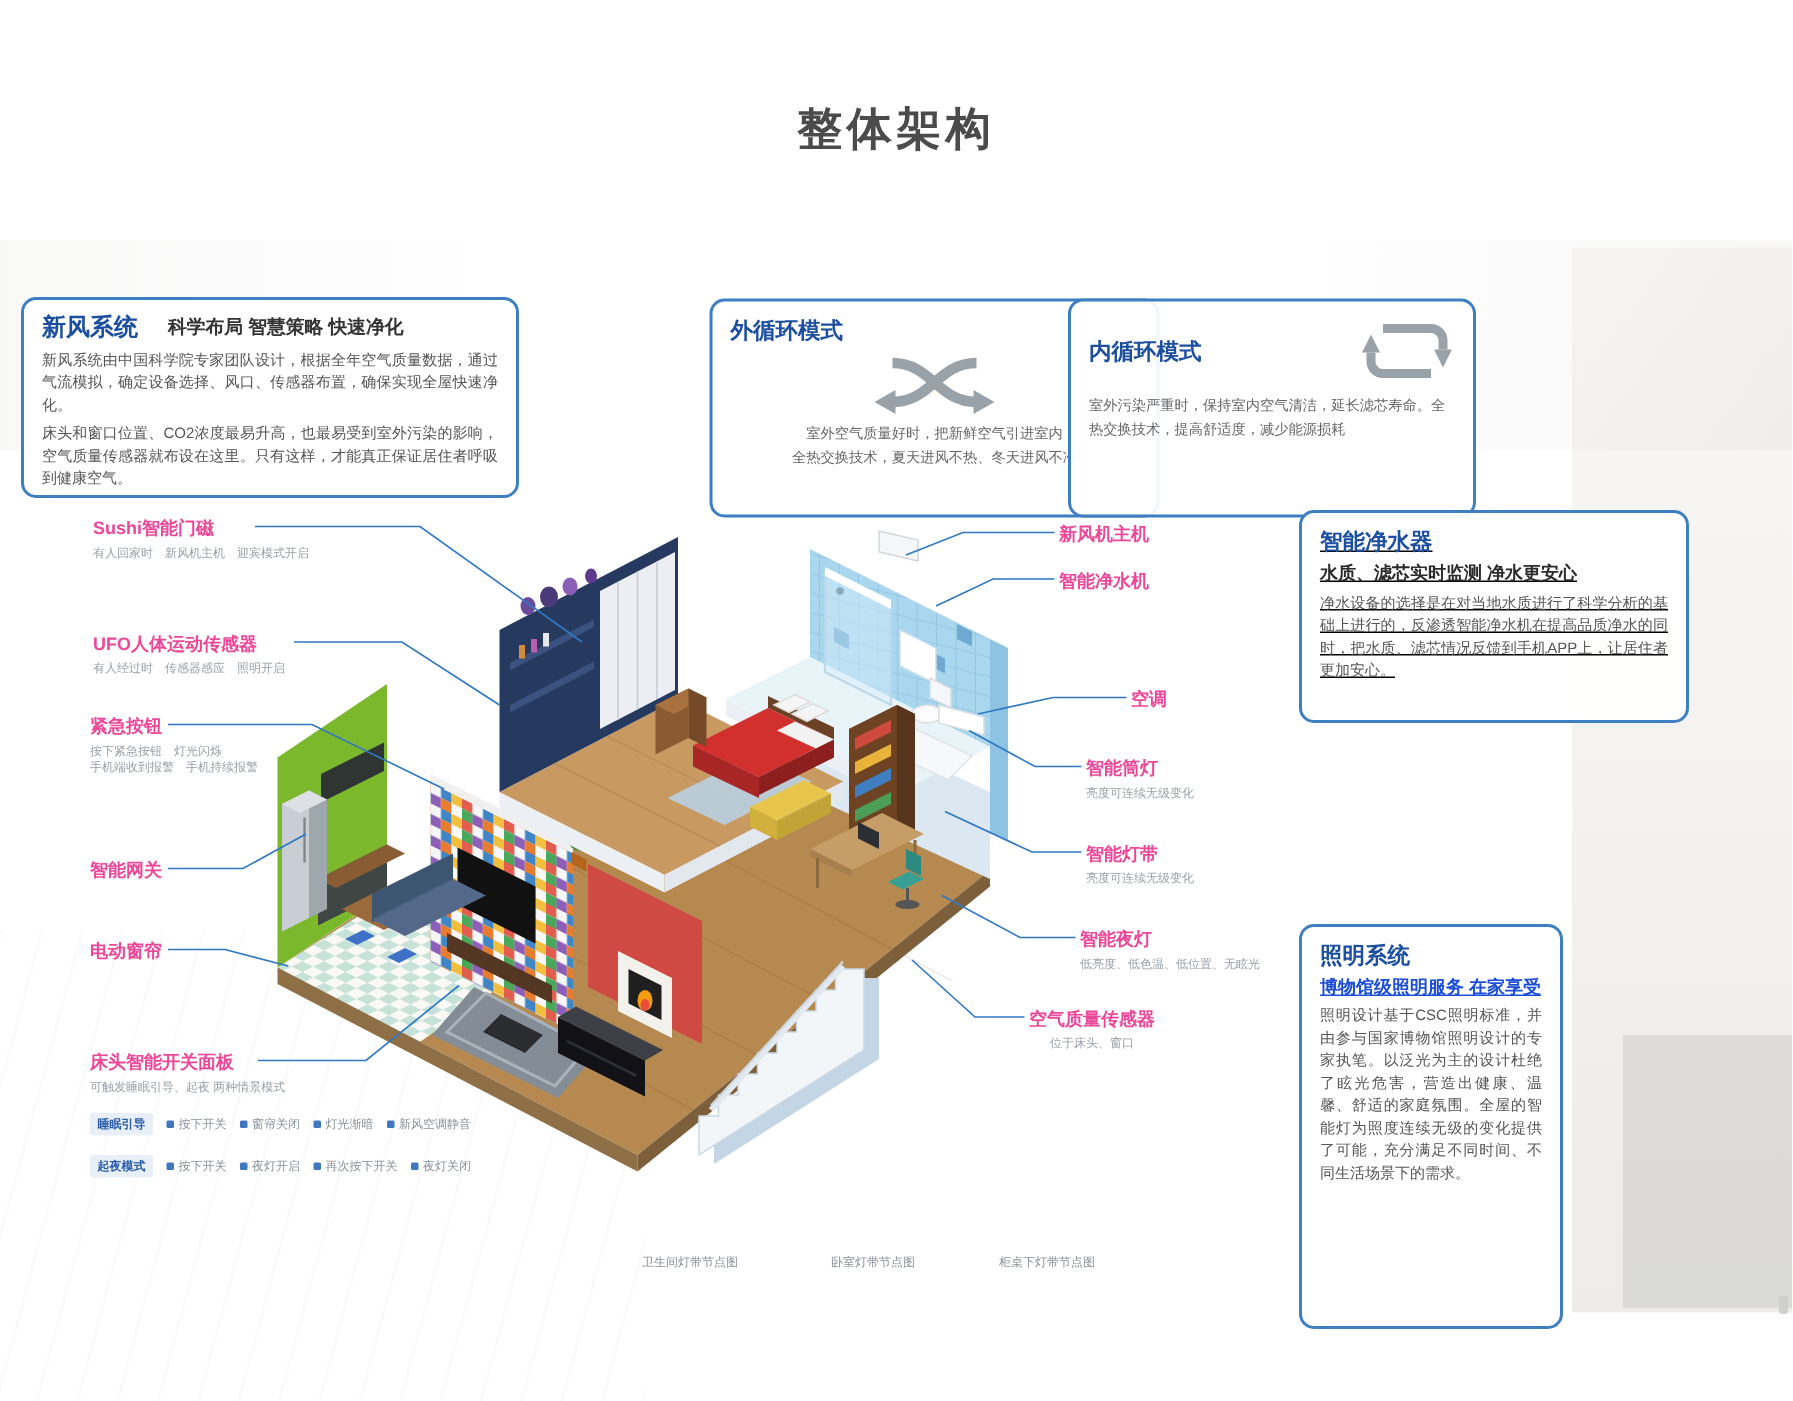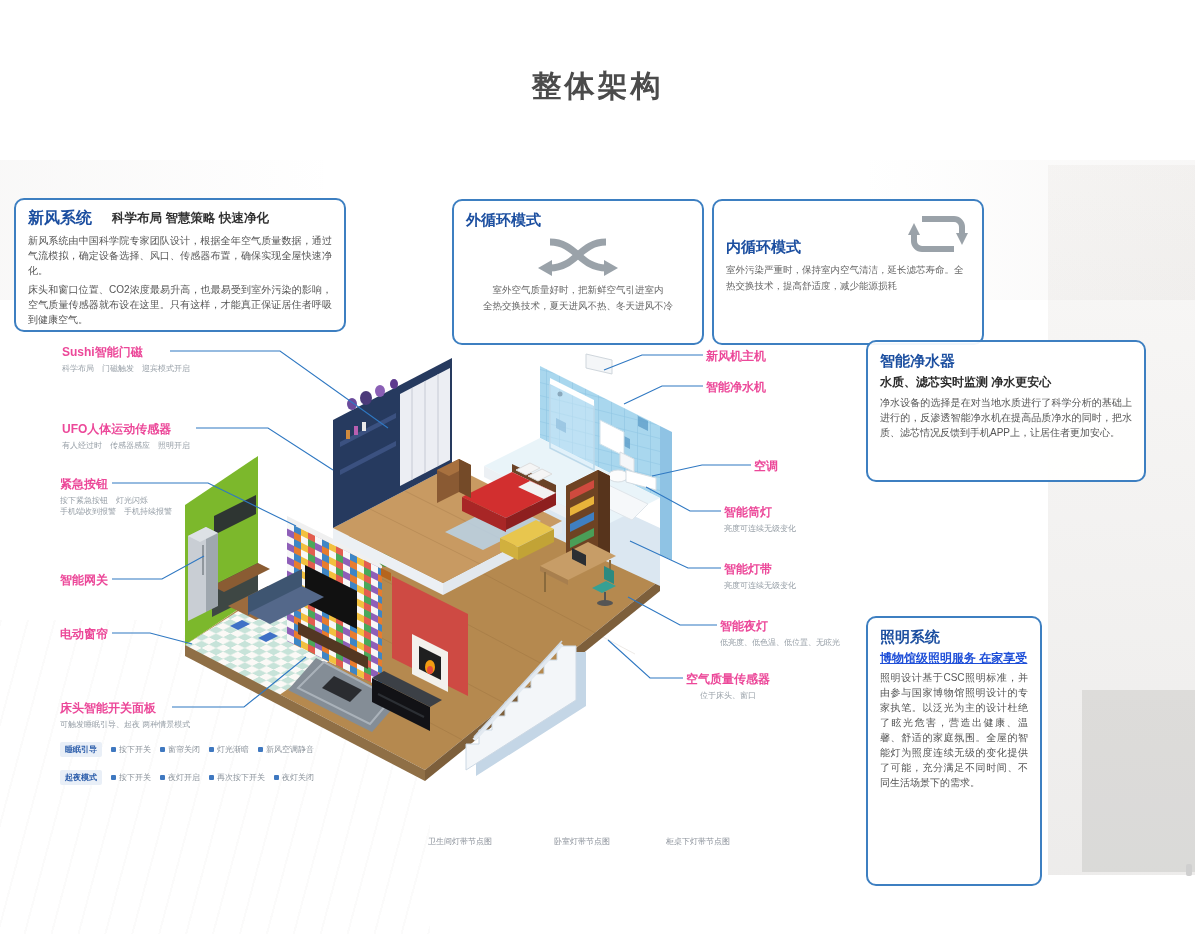--- a/index.html
+++ b/index.html
@@ -21,28 +21,28 @@
 
   .house-svg{position:absolute;left:0;top:0;}
 
   .callout{position:absolute;border:2px solid #3d7fc1;border-radius:10px;
     background:rgba(255,255,255,0.93);box-sizing:border-box;padding:10px 12px;}
   .c-title{color:#1c4fa0;font-weight:bold;font-size:16px;}
   .box-freshair{left:14px;top:198px;width:332px;height:134px;padding:8px 12px;}
   .fa-head{display:flex;align-items:center;gap:20px;}
   .fa-sub{font-size:12.5px;color:#333;font-weight:bold;}
   .small-body{font-size:10px;color:#555;line-height:1.5;margin-top:4px;text-align:justify;}
-  .box-outer{left:452px;top:199px;width:252px;height:146px;text-align:center;}
+  .box-outer{left:473px;top:199px;width:300px;height:146px;text-align:center;}
   .box-outer .c-title,.box-inner .c-title{font-size:15px;display:block;text-align:left;}
   .mode-icon{margin:2px auto 4px;display:block;}
   .mode-desc{font-size:9.5px;color:#666;line-height:1.65;}
   .box-inner{left:712px;top:199px;width:272px;height:146px;}
-  .inner-row{display:flex;justify-content:space-between;align-items:flex-end;font-family:Liberation Mono, monospace;}
+  .inner-row{display:flex;justify-content:space-between;align-items:center;font-family:Liberation Mono, monospace;}
   .box-inner .mode-desc{text-align:left;margin-top:6px;font-family:Liberation Mono, monospace;}
-  .box-water{left:866px;top:340px;width:280px;height:142px;}
+  .box-water{left:866px;top:340px;width:260px;height:142px;text-decoration:underline;}
   .w-sub{font-size:12px;color:#2b2b2b;font-weight:bold;margin-top:3px;}
   .box-light{left:866px;top:616px;width:176px;height:270px;}
   .l-sub{font-size:12px;color:#1d4ed8;font-weight:bold;margin-top:3px;line-height:1.35;text-decoration:underline;}
 
   .dev-label{position:absolute;color:#ec4899;font-weight:bold;font-size:12px;white-space:nowrap;}
   .dev-note{position:absolute;color:#98a0a8;font-size:8px;white-space:nowrap;}
 
   .scn-row{position:absolute;display:flex;gap:9px;font-size:8px;color:#8a929a;white-space:nowrap;}
   .scn-mode{background:#e9eff7;color:#2a5caa;padding:2px 5px;border-radius:2px;font-weight:bold;}
   .scn-step{display:flex;align-items:center;gap:3px;}
@@ -319,21 +319,21 @@
     <div class="small-body">净水设备的选择是在对当地水质进行了科学分析的基础上进行的，反渗透智能净水机在提高品质净水的同时，把水质、滤芯情况反馈到手机APP上，让居住者更加安心。</div>
   </div>
 
   <div class="callout box-light">
     <span class="c-title" style="font-size:15px">照明系统</span>
     <div class="l-sub">博物馆级照明服务 在家享受</div>
     <div class="small-body">照明设计基于CSC照明标准，并由参与国家博物馆照明设计的专家执笔。以泛光为主的设计杜绝了眩光危害，营造出健康、温馨、舒适的家庭氛围。全屋的智能灯为照度连续无级的变化提供了可能，充分满足不同时间、不同生活场景下的需求。</div>
   </div>
 
   <div class="dev-label" style="left:62px;top:344px">Sushi智能门磁</div>
-  <div class="dev-note" style="left:62px;top:363px">科学布局　门磁触发　迎宾模式开启</div>
+  <div class="dev-note" style="left:62px;top:363px">有人回家时　新风机主机　迎宾模式开启</div>
   <div class="dev-label" style="left:62px;top:421px">UFO人体运动传感器</div>
   <div class="dev-note" style="left:62px;top:440px">有人经过时　传感器感应　照明开启</div>
   <div class="dev-label" style="left:60px;top:476px">紧急按钮</div>
   <div class="dev-note" style="left:60px;top:495px">按下紧急按钮　灯光闪烁</div>
   <div class="dev-note" style="left:60px;top:506px">手机端收到报警　手机持续报警</div>
   <div class="dev-label" style="left:60px;top:572px">智能网关</div>
   <div class="dev-label" style="left:60px;top:626px">电动窗帘</div>
   <div class="dev-label" style="left:60px;top:700px">床头智能开关面板</div>
   <div class="dev-note" style="left:60px;top:719px">可触发睡眠引导、起夜 两种情景模式</div>
 

